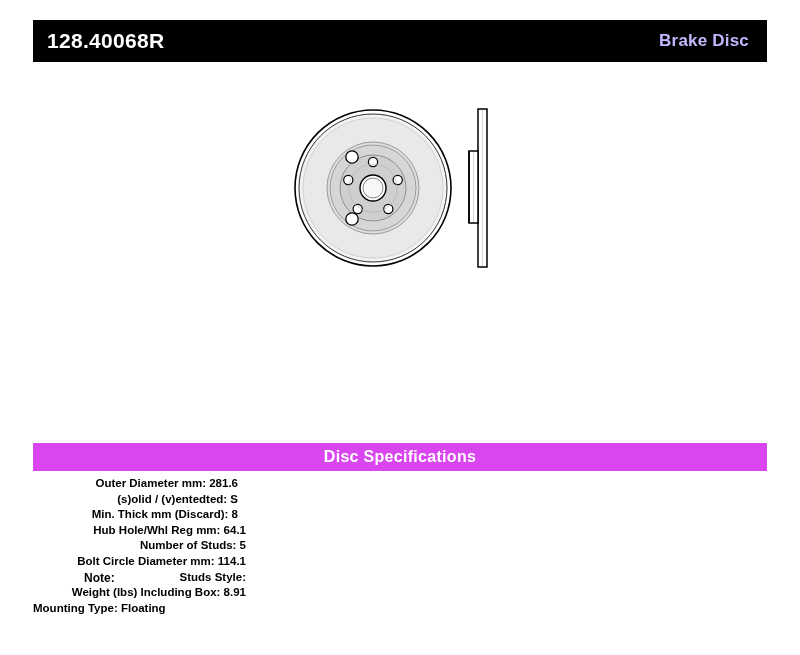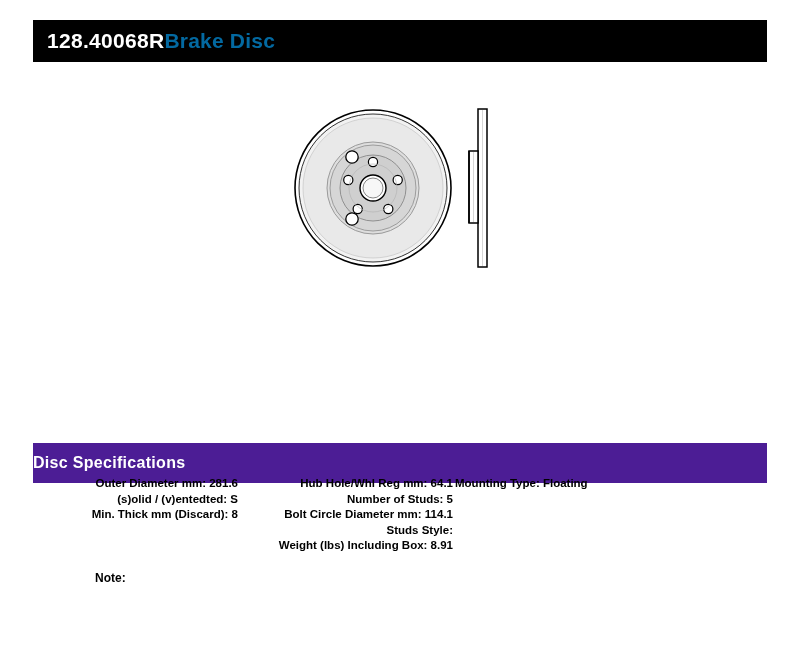--- a/index.html
+++ b/index.html
@@ -19,72 +19,75 @@
   
   .header-bar {
     position: absolute;
     left: 33px;
     top: 20px;
     width: 734px;
     height: 42px;
     background: #000000;
     display: flex;
     align-items: center;
+    justify-content: space-between;
     box-sizing: border-box;
     padding: 0 18px 0 14px;
   }
   .header-part {
     color: #ffffff;
     font-size: 21px;
     font-weight: bold;
     letter-spacing: 0.3px;
     white-space: nowrap;
   }
   .header-title {
-    color: #0369a1;
-    font-size: 21px;
+    color: #c4b5fd;
+    font-size: 17px;
     font-weight: bold;
     letter-spacing: 0.2px;
     white-space: nowrap;
   }
 
   
   .product-image {
     position: absolute;
     left: 280px;
     top: 95px;
     width: 260px;
     height: 190px;
   }
 
   
   .spec-bar {
     position: absolute;
     left: 33px;
     top: 443px;
     width: 734px;
-    height: 40px;
-    background: #4c1d95;
+    height: 28px;
+    background: #d946ef;
     display: flex;
     align-items: center;
+    justify-content: center;
   }
   .spec-bar-title {
     color: #ffffff;
     font-size: 16px;
     font-weight: bold;
     letter-spacing: 0.3px;
   }
 
   .spec-columns {
     position: absolute;
     left: 33px;
     top: 476px;
     width: 734px;
     display: flex;
     align-items: flex-start;
+    flex-direction: column;
   }
   .spec-col {
     box-sizing: border-box;
   }
   .col-left {
     width: 207px;
     text-align: right;
     padding-right: 2px;
   }
   .col-mid {
@@ -100,21 +103,21 @@
   .spec-row {
     font-size: 11.5px;
     font-weight: bold;
     line-height: 15.6px;
     white-space: nowrap;
   }
 
   
   .note {
     position: absolute;
-    left: 95px;
+    left: 84px;
     top: 571px;
     font-size: 12px;
     font-weight: bold;
   }
 </style>
 </head>
 <body>
 
 <div class="header-bar">
   <span class="header-part">128.40068R</span>

